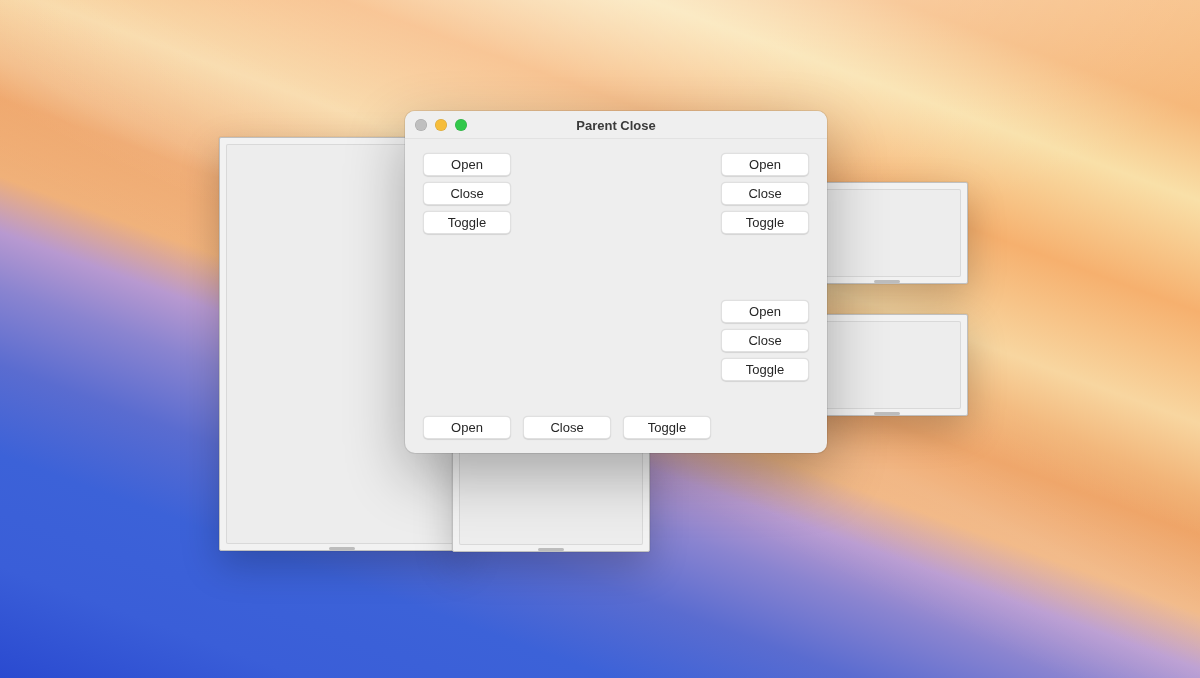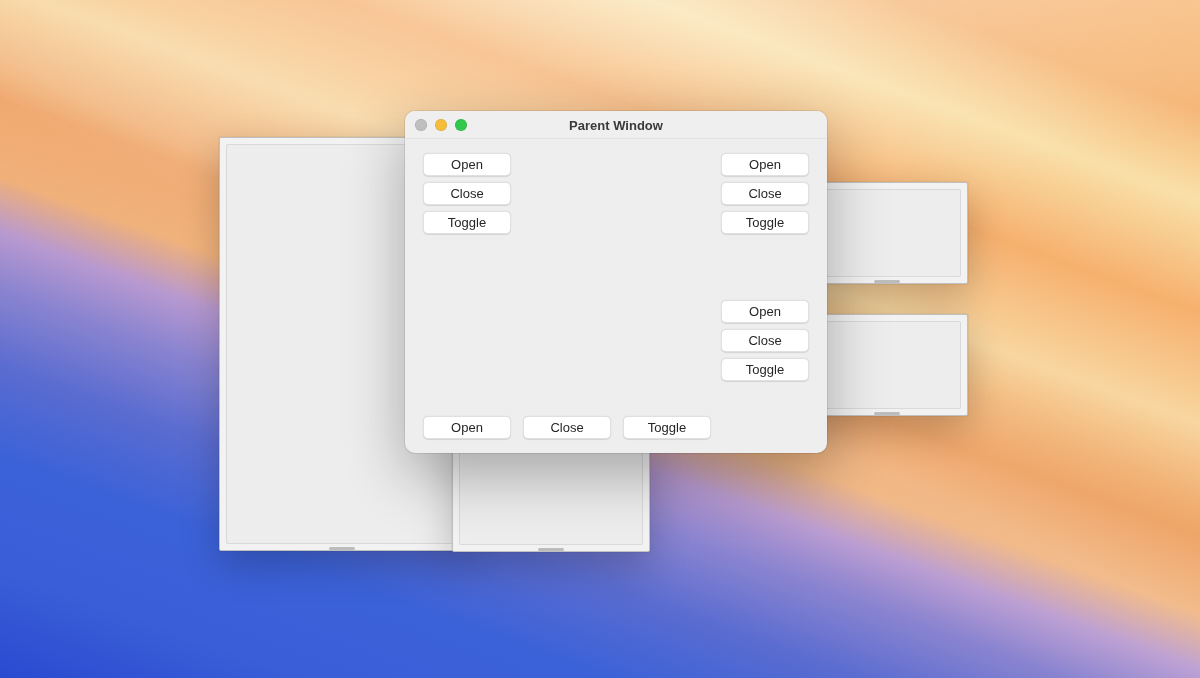--- a/index.html
+++ b/index.html
@@ -177,21 +177,21 @@
   <span class="resize-grip"></span>
 </div>
 
 <div class="window parent-window" style="left:405px; top:111px; width:422px; height:342px;">
   <div class="titlebar">
     <div class="traffic-lights">
       <span class="dot red"></span>
       <span class="dot yellow"></span>
       <span class="dot green"></span>
     </div>
-    <span class="title">Parent Window</span>
+    <span class="title">Parent Close</span>
   </div>
 
   <div class="content">
 
     <div class="vgroup" style="left:18px; top:14px;">
       <span class="btn">Open</span>
       <span class="btn">Close</span>
       <span class="btn">Toggle</span>
     </div>
 

